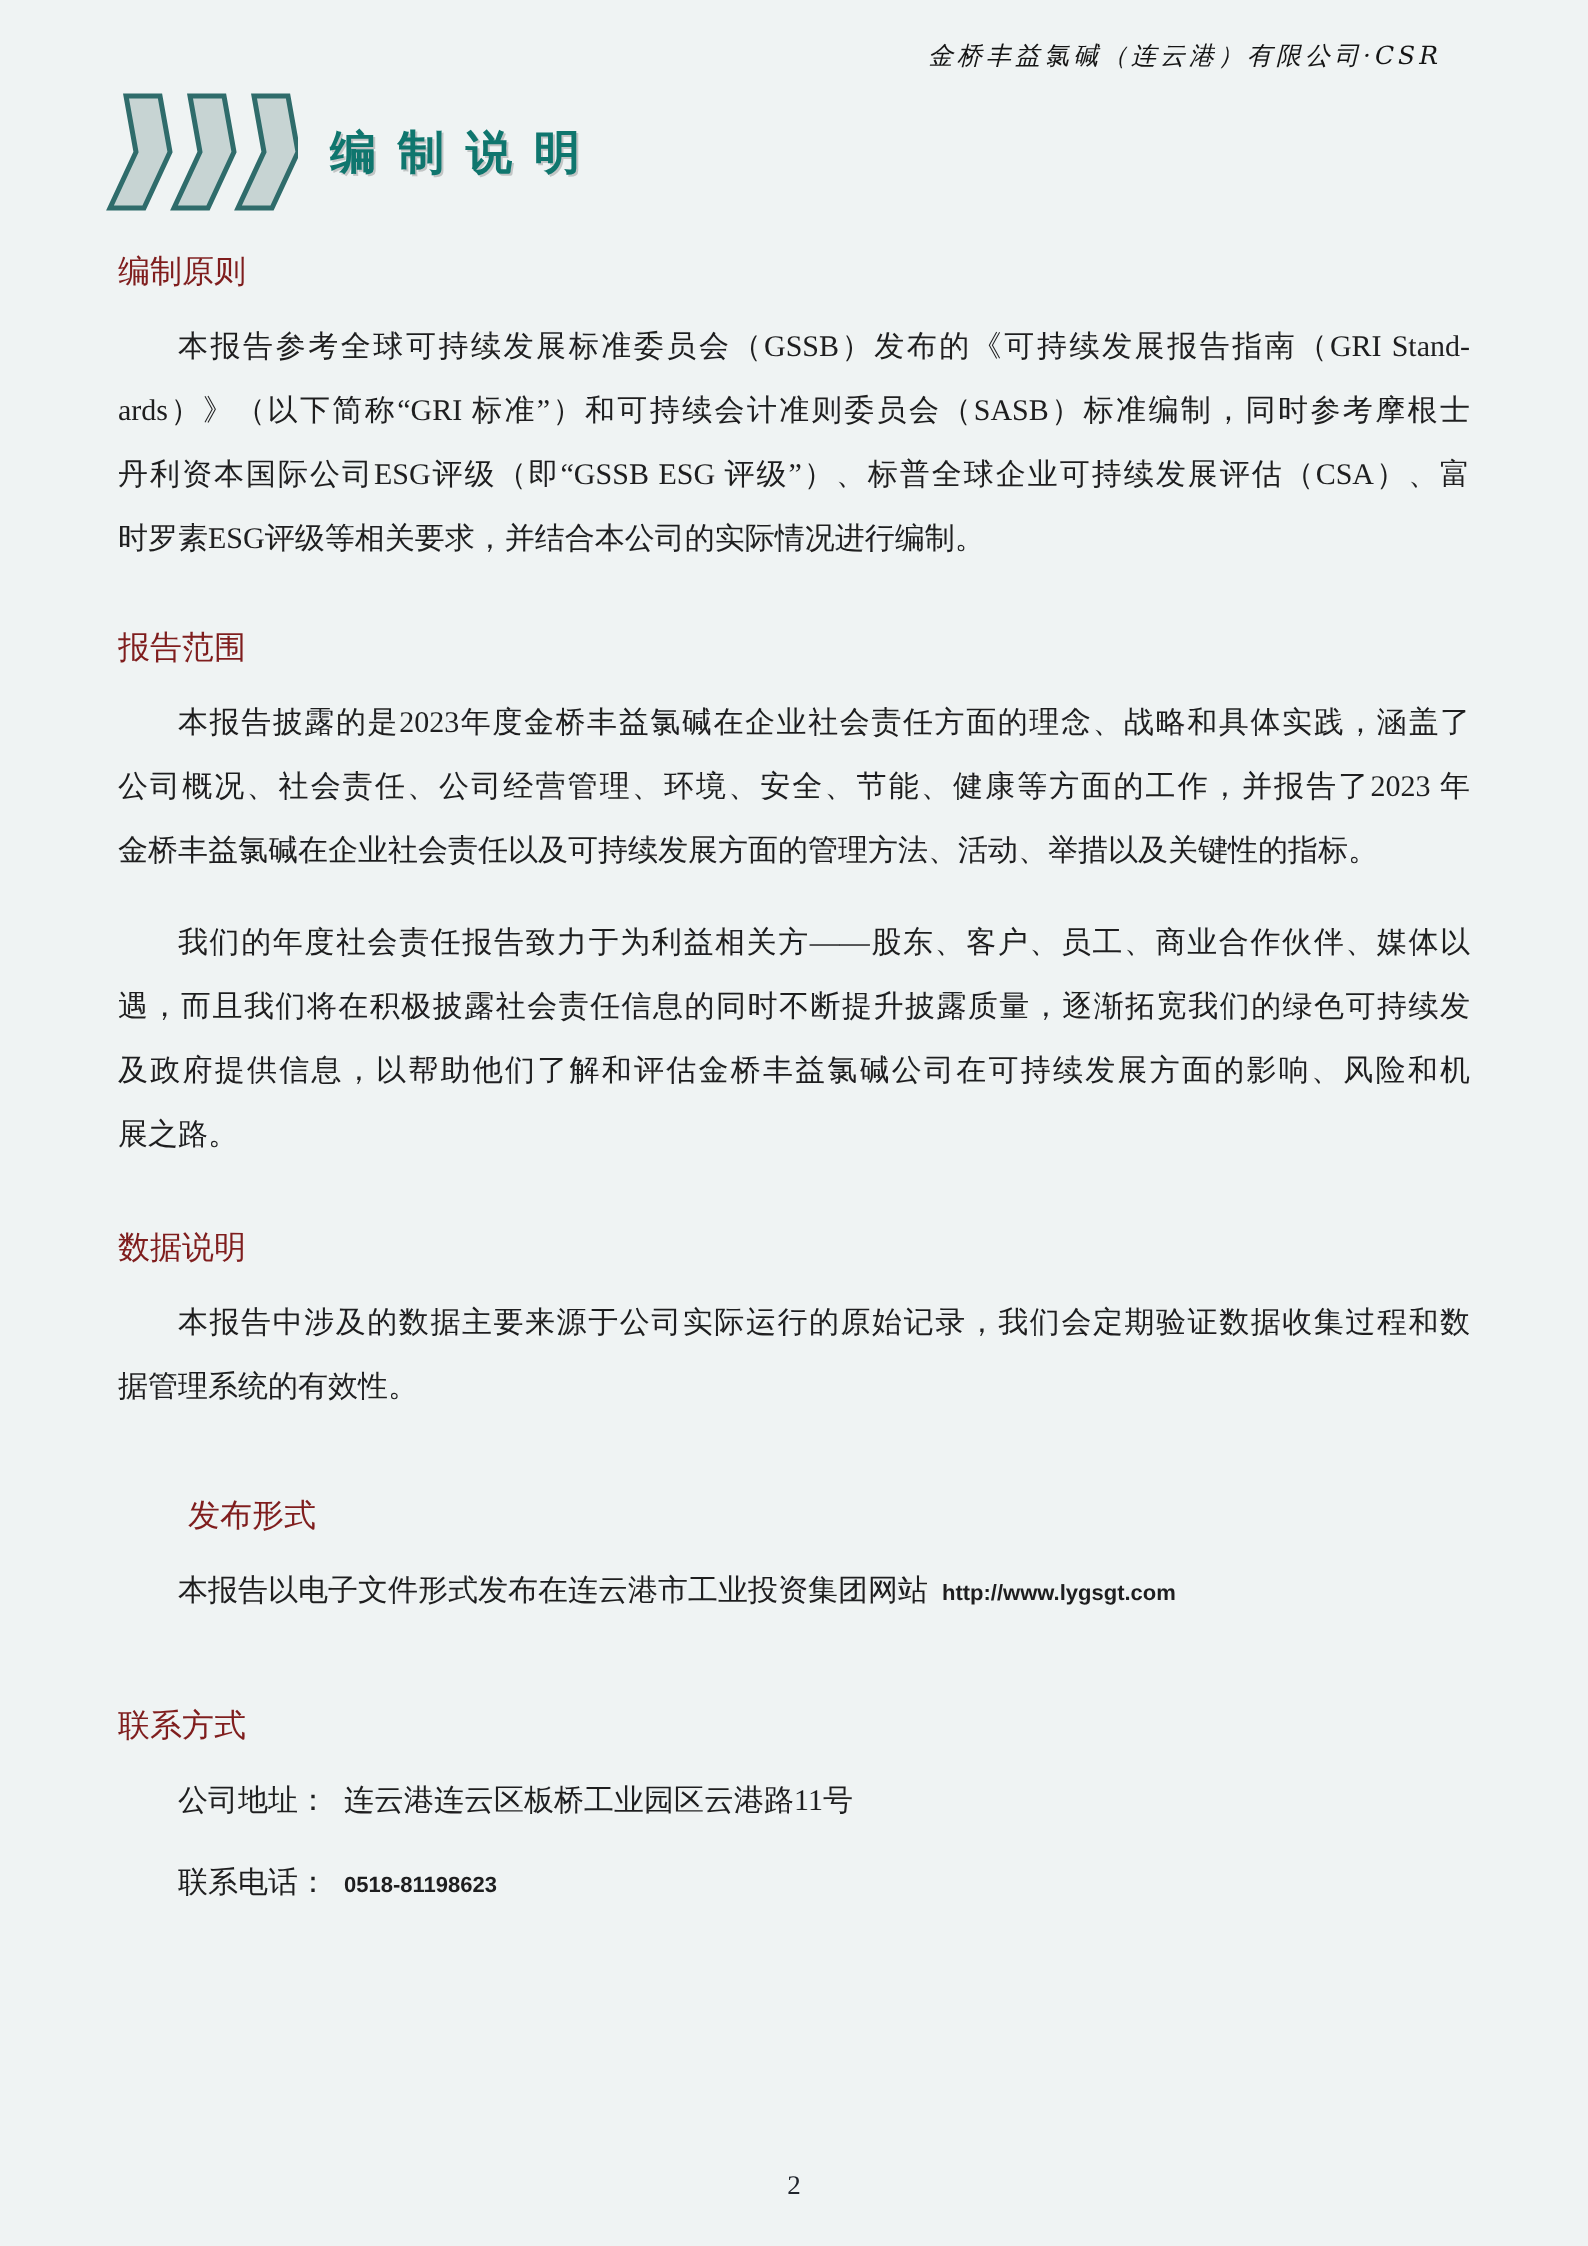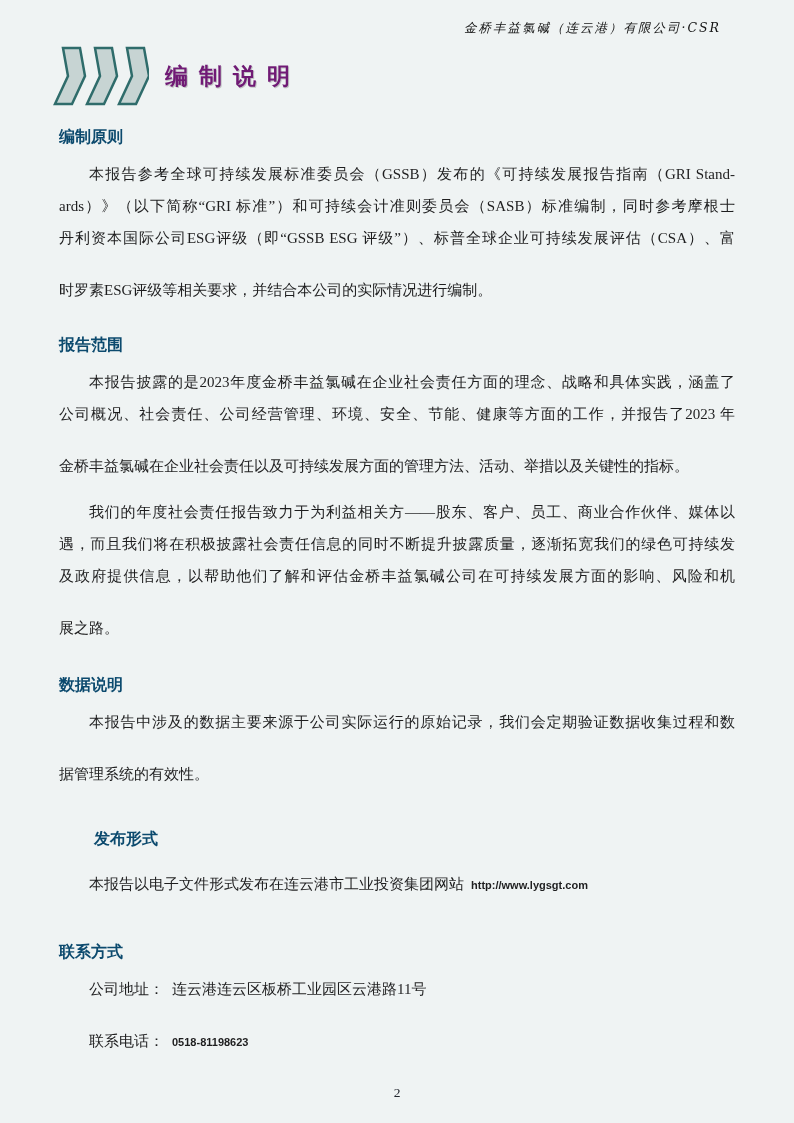--- a/index.html
+++ b/index.html
@@ -34,63 +34,63 @@
     margin-left: -6px;
   }
   .chevrons-wrap { width: 96px; height: 60px; flex: 0 0 auto; }
   .chev { fill: #c7d4d3; stroke: #2f6c6b; stroke-width: 2.5; stroke-linejoin: miter; }
   .page-title {
     margin-left: 16px;
     font-family: "Liberation Sans", "DejaVu Sans", sans-serif;
     font-weight: bold;
     font-size: 23px;
     letter-spacing: 11px;
-    color: #701a75;
+    color: #0f766e;
     text-shadow: 1px 1px 0 rgba(60,60,60,0.25);
   }
 
   
   .section-heading {
     font-family: "Liberation Sans", "DejaVu Sans", sans-serif;
-    font-weight: bold;
+    font-weight: normal;
     font-size: 16px;
-    color: #0c4a6e;
+    color: #7f1d1d;
     line-height: 18px;
   }
   .mt-s1 { margin-top: 22px; }
   .mt-s2 { margin-top: 30px; }
   .mt-s3 { margin-top: 32px; }
   .mt-s4 { margin-top: 40px; margin-left: 35px; }
   .mt-s5 { margin-top: 42px; }
 
   .para { margin-top: 12px; }
   .para + .para { margin-top: 14px; }
   .para-line {
     font-size: 15px;
     line-height: 32px;
     text-align: justify;
     text-align-last: justify;
   }
   .para-line:first-child { text-indent: 2em; }
-  .para-line:last-child { text-align-last: left; margin-top: 20px; }
+  .para-line:last-child { text-align-last: left; }
 
   .latin-bold {
     font-family: "Liberation Sans", "DejaVu Sans", sans-serif;
     font-weight: bold;
     font-size: 11px;
   }
   .url-span { margin-left: 7px; }
 
   .contact-line {
     font-size: 15px;
     line-height: 32px;
     text-indent: 2em;
   }
   .contact-line.addr { margin-top: 12px; }
-  .contact-line.phone { margin-top: 20px; }
+  .contact-line.phone { margin-top: 9px; }
   .contact-value { margin-left: 8px; }
 
   
   .footer {
     position: absolute;
     left: 0; right: 0;
     bottom: 22px;
     text-align: center;
     font-size: 13.5px;
     color: #20242c;

